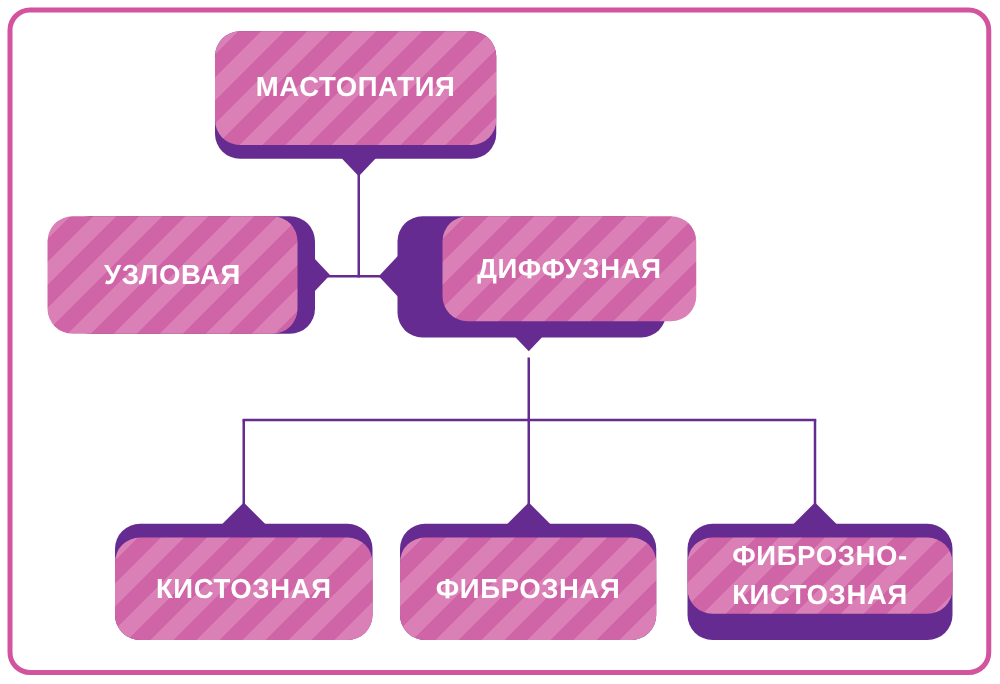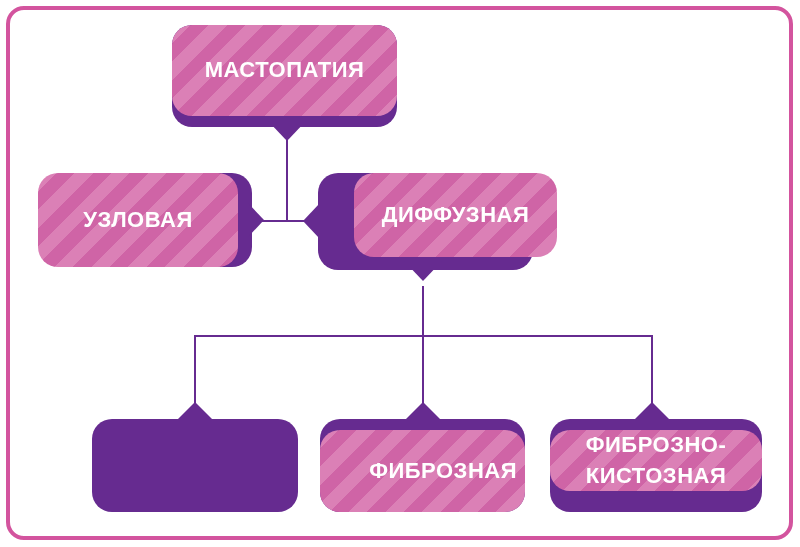--- a/index.html
+++ b/index.html
@@ -71,21 +71,21 @@
 
   
   .n4 { left: 92px; top: 400px; width: 206px; height: 112px; }
   .n4 .shadow { left: 0; top: 19px; width: 206px; height: 93px; }
   .n4 .face   { left: 0; top: 30px; width: 206px; height: 82px; }
   .n4 .tail-up { left: 84px; top: 2px; }
 
   
   .n5 { left: 320px; top: 400px; width: 205px; height: 112px; }
   .n5 .shadow { left: 0; top: 19px; width: 205px; height: 93px; }
-  .n5 .face   { left: 0; top: 30px; width: 205px; height: 82px; justify-content: flex-end; }
+  .n5 .face   { left: 0; top: 30px; width: 205px; height: 82px; }
   .n5 .tail-up { left: 84px; top: 2px; }
 
   
   .n6 { left: 550px; top: 400px; width: 212px; height: 112px; }
   .n6 .shadow { left: 0; top: 19px; width: 212px; height: 93px; }
   .n6 .face   { left: 0; top: 30px; width: 212px; height: 61px; }
   .n6 .tail-up { left: 83px; top: 2px; }
 
   
   .l1 { left: 286px; top: 133px; width: 2px;  height: 89px; }
@@ -131,20 +131,23 @@
     <div class="tail tail-left"></div>
     <div class="tail tail-down"></div>
     <div class="face">
       <span>ДИФФУЗНАЯ</span>
     </div>
   </div>
 
   <div class="node n4">
     <div class="tail tail-up"></div>
     <div class="shadow"></div>
+    <div class="face">
+      <span>КИСТОЗНАЯ</span>
+    </div>
   </div>
 
   <div class="node n5">
     <div class="tail tail-up"></div>
     <div class="shadow"></div>
     <div class="face">
       <span>ФИБРОЗНАЯ</span>
     </div>
   </div>
 

